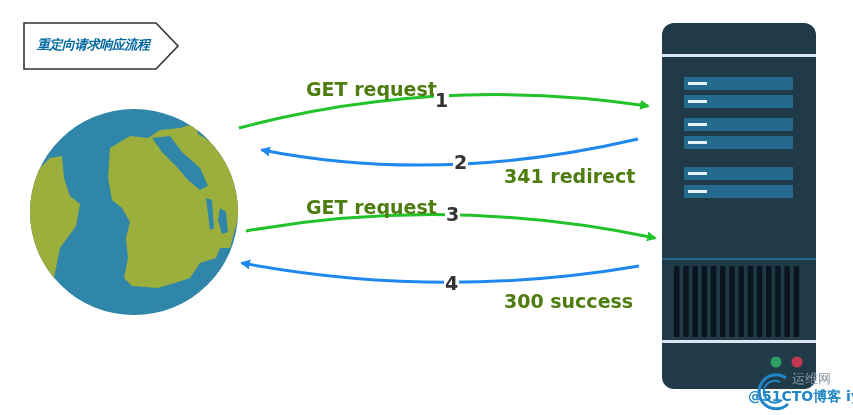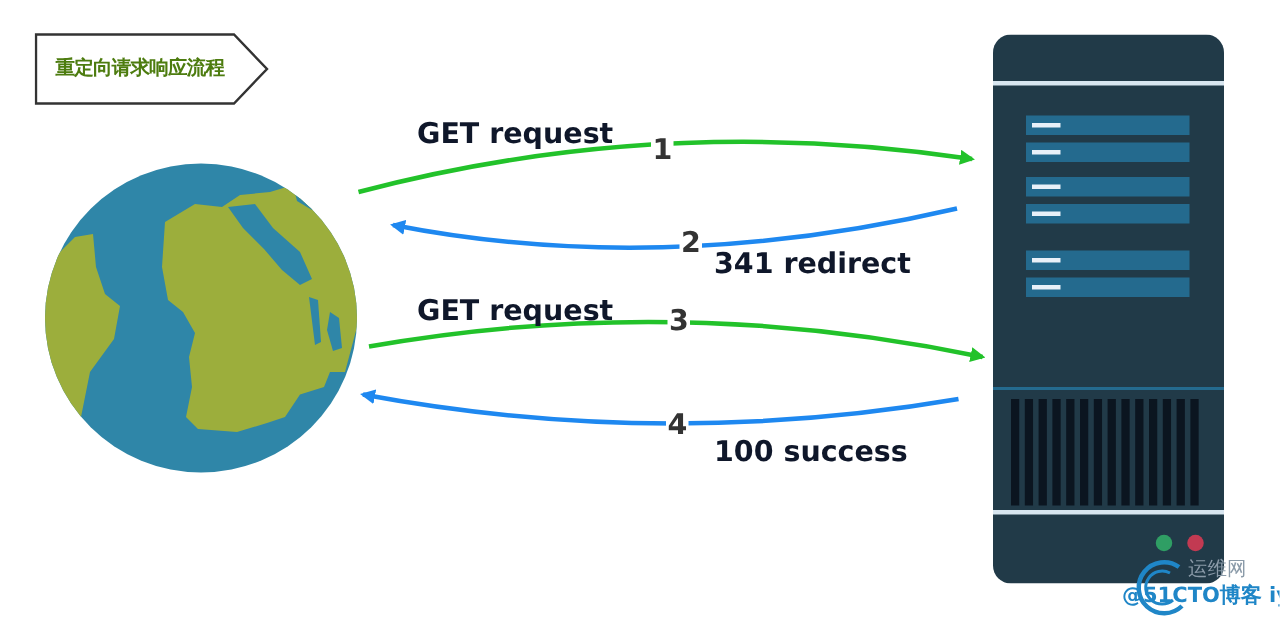--- a/index.html
+++ b/index.html
@@ -1,26 +1,26 @@
 <!DOCTYPE html>
 <html><head>
 <meta charset="utf-8">
 <style>
   html, body { margin: 0; padding: 0; background: #ffffff; }
   body { width: 853px; height: 415px; position: relative; overflow: hidden;
          font-family: "DejaVu Sans", sans-serif; }
   .title-tag { position: absolute; left: 23px; top: 22px; width: 156px; height: 48px; }
   .title-tag svg { position: absolute; left: 0; top: 0; }
   .title-text { position: absolute; left: 14px; top: 14px; font-size: 13px; font-weight: bold;
-                color: #4d7c0f; letter-spacing: -0.5px; white-space: nowrap; text-align: center; }
+                font-style: italic; color: #0369a1; letter-spacing: -0.5px; white-space: nowrap; text-align: center; }
   .globe { position: absolute; left: 30px; top: 108px; }
   .server { position: absolute; left: 662px; top: 23px; }
   .arrows { position: absolute; left: 0; top: 0; }
-  .lbl { position: absolute; font-weight: bold; font-size: 19px; color: #0f172a;
-         white-space: nowrap; }
+  .lbl { position: absolute; font-weight: bold; font-size: 19px; color: #4d7c0f;
+         white-space: nowrap; margin-left: 28px; }
   .num { position: absolute; font-weight: bold; font-size: 19px; color: #333333;
          background: #ffffff; padding: 0 1px; line-height: 20px; }
   .watermark { position: absolute; left: 748px; top: 370px; width: 105px; height: 45px; }
   .wm-cn { position: absolute; left: 44px; top: 0; font-size: 13px; color: #8a9aa8; text-align: right; }
   .wm-en { position: absolute; left: 0; top: 18px; font-size: 14px; color: #1f86c7; font-weight: bold; white-space: nowrap; }
 </style>
 </head>
 <body>
 
 <div class="title-tag">
@@ -109,21 +109,21 @@
 <div class="lbl" style="left:278px; top:78px;">GET request</div>
 <div class="num" style="left:434px; top:90px;">1</div>
 
 <div class="num" style="left:453px; top:152px;">2</div>
 <div class="lbl" style="left:476px; top:165px;">341 redirect</div>
 
 <div class="lbl" style="left:278px; top:196px;">GET request</div>
 <div class="num" style="left:445px; top:204px;">3</div>
 
 <div class="num" style="left:444px; top:273px;">4</div>
-<div class="lbl" style="left:476px; top:290px;">100 success</div>
+<div class="lbl" style="left:476px; top:290px;">300 success</div>
 
 <div class="watermark">
   <svg width="40" height="42" viewBox="0 0 40 42" style="position:absolute;left:4px;top:0;">
     <path d="M34,8 A17,17 0 1,0 36,34" fill="none" stroke="#1f86c7" stroke-width="3"></path>
     <path d="M28,12 A11,11 0 1,0 30,30" fill="none" stroke="#1f86c7" stroke-width="2"></path>
   </svg>
   <span class="wm-cn">运维网</span>
   <span class="wm-en">@51CTO博客 iyunv.com</span>
 </div>
 

